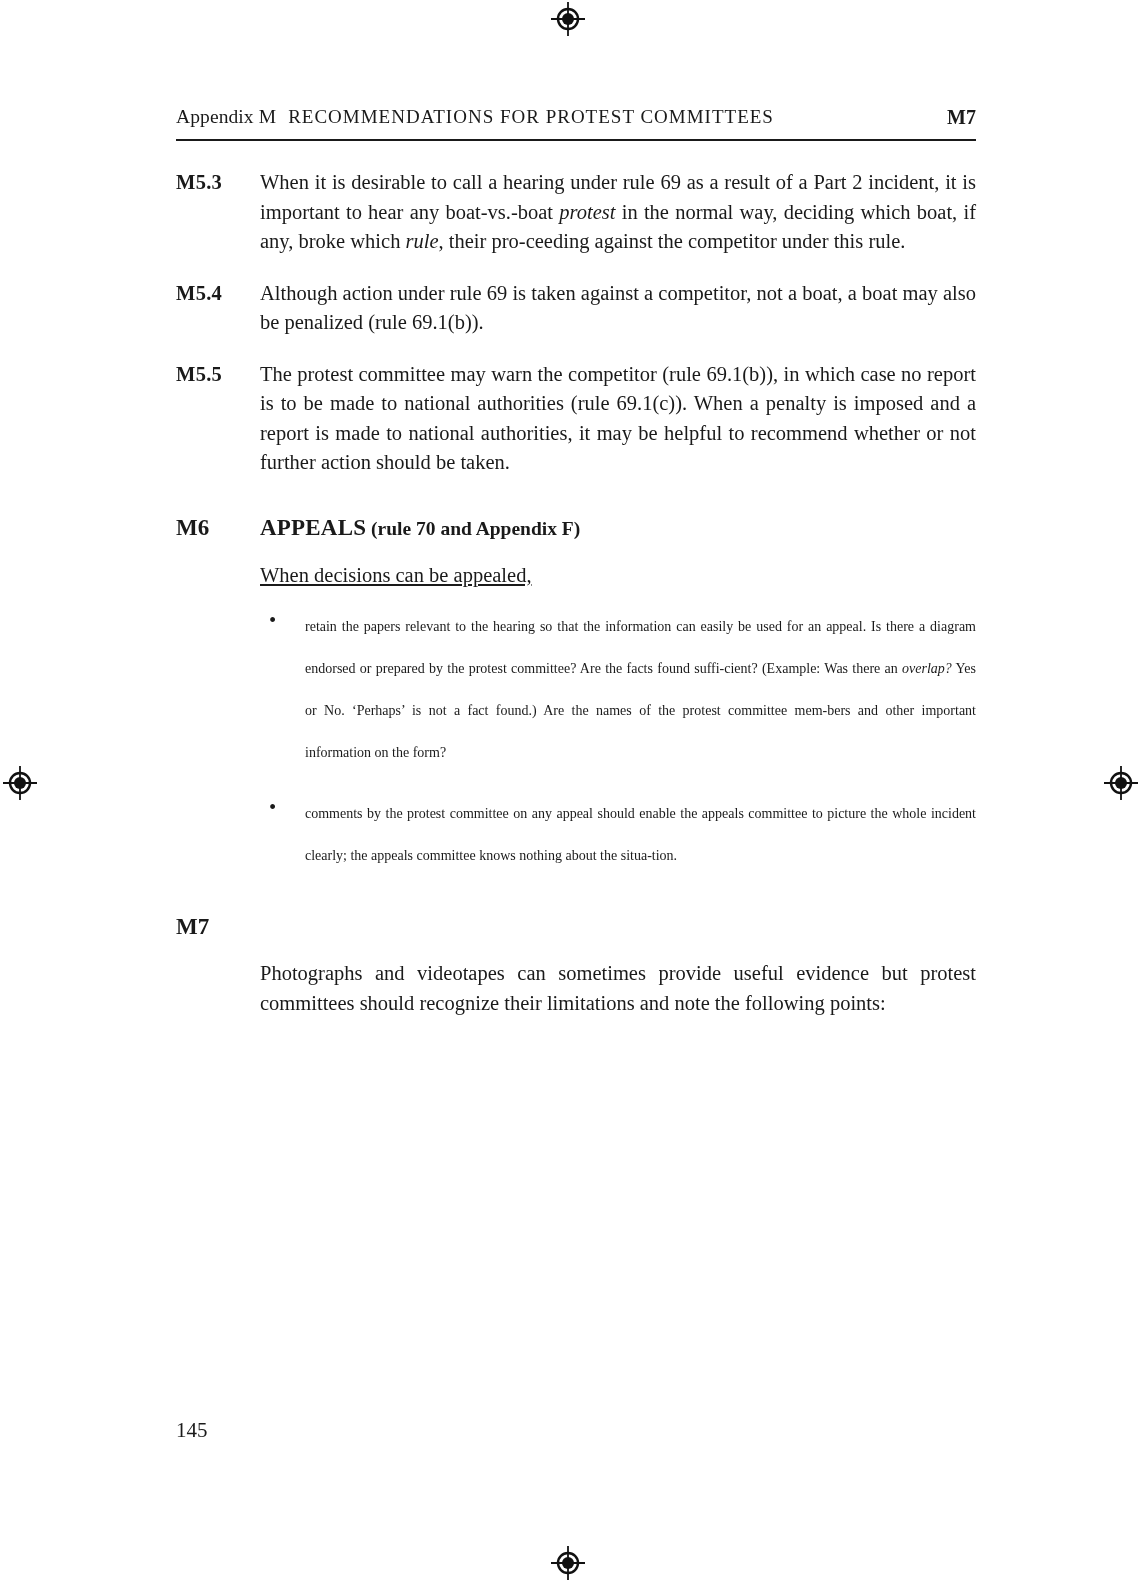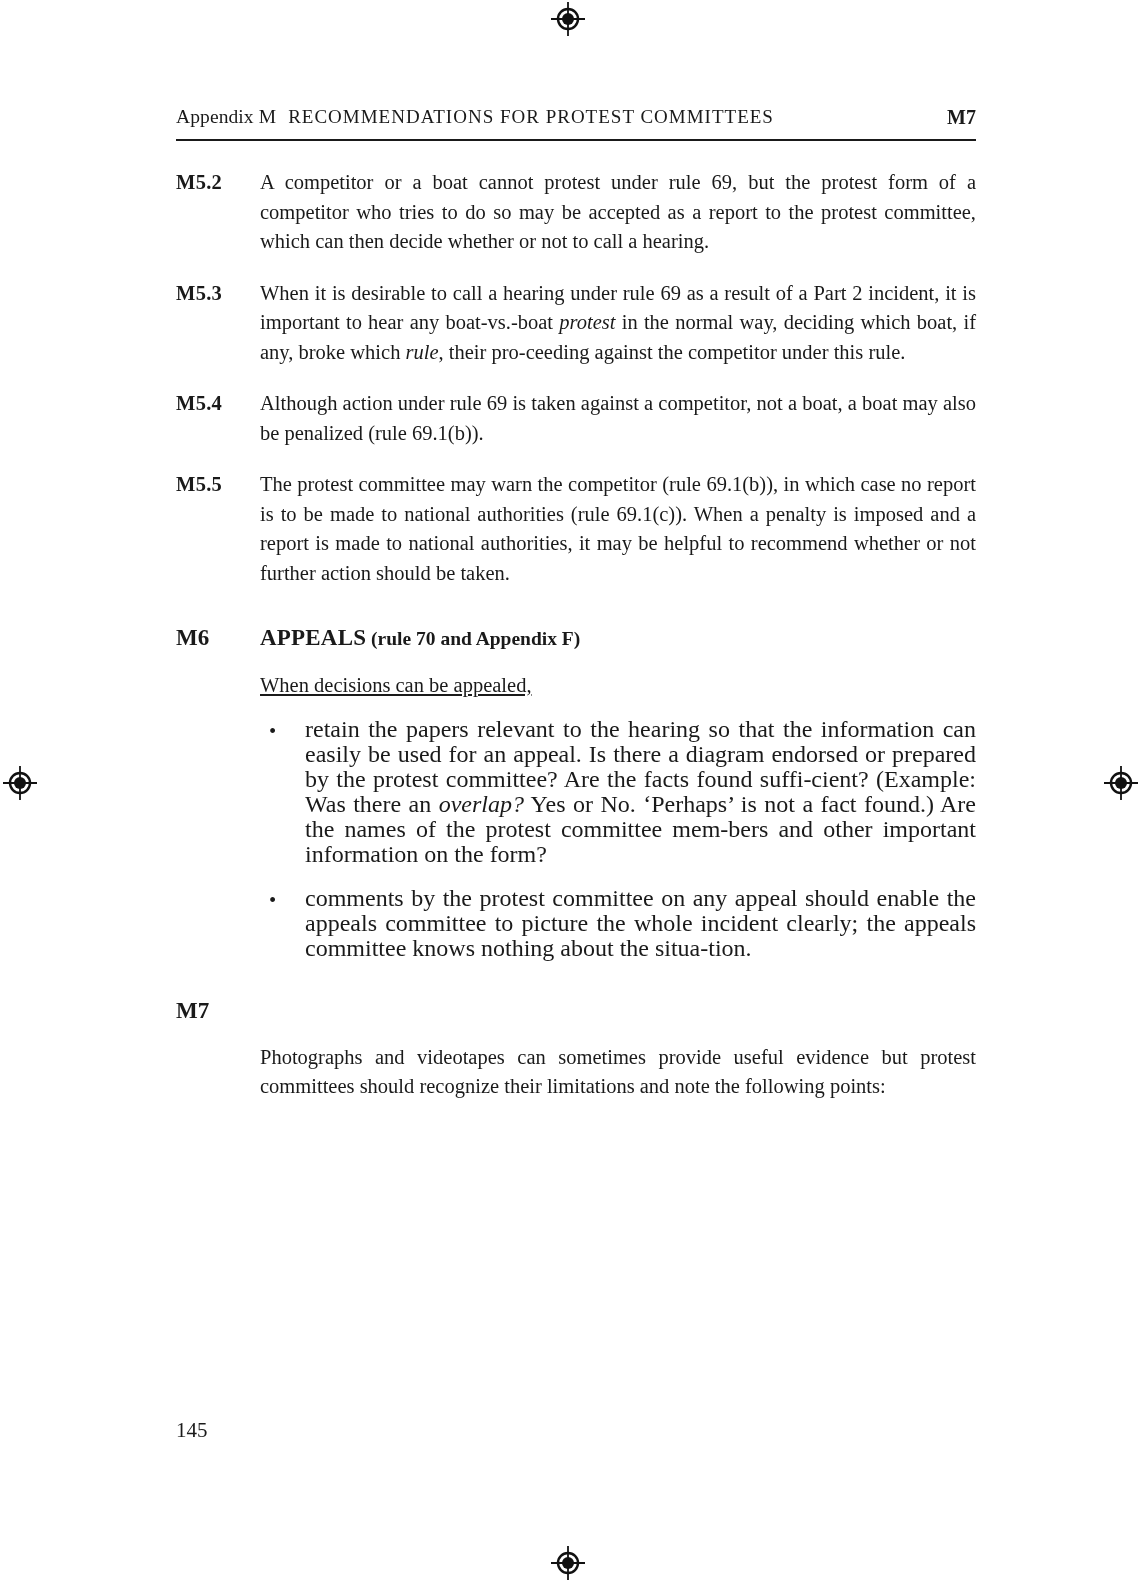--- a/index.html
+++ b/index.html
@@ -143,22 +143,22 @@
   }
   .bullet-mark {
     flex: 0 0 45px;
     font-size: 20.5px;
     line-height: 29.5px;
     padding-left: 9px;
     box-sizing: border-box;
   }
   .bullet-text {
     flex: 1 1 auto;
-    font-size: 24px;
-    line-height: 25px;
+    font-size: 14px;
+    line-height: 42px;
     text-align: justify;
     text-justify: inter-word;
   }
 
   em { }
 
   
   .folio {
     position: absolute;
     left: 176px;
@@ -209,24 +209,20 @@
   <div class="content">
 
     <div class="runhead">
       <div class="runhead-left">
         <span class="runhead-appendix">Appendix M</span><span class="runhead-title">RECOMMENDATIONS FOR PROTEST COMMITTEES</span>
       </div>
       <div class="runhead-right">M7</div>
     </div>
     <div class="runhead-rule"></div>
 
-    <div class="clause">
-      <div class="clause-num">M5.2</div>
-      <div class="clause-body">A competitor or a boat cannot protest under rule 69, but the protest form of a competitor who tries to do so may be accepted as a report to the protest committee, which can then decide whether or not to call a hearing.</div>
-    </div>
 
     <div class="clause">
       <div class="clause-num">M5.3</div>
       <div class="clause-body"><span>When it is desirable to call a hearing under rule 69 as a result of a Part 2 incident, it is important to hear any boat-vs.-boat </span><em>protest</em><span> in the normal way, deciding which boat, if any, broke which </span><em>rule</em><span>, their pro-ceeding against the competitor under this rule.</span></div>
     </div>
 
     <div class="clause">
       <div class="clause-num">M5.4</div>
       <div class="clause-body">Although action under rule 69 is taken against a competitor, not a boat, a boat may also be penalized (rule 69.1(b)).</div>
     </div>

